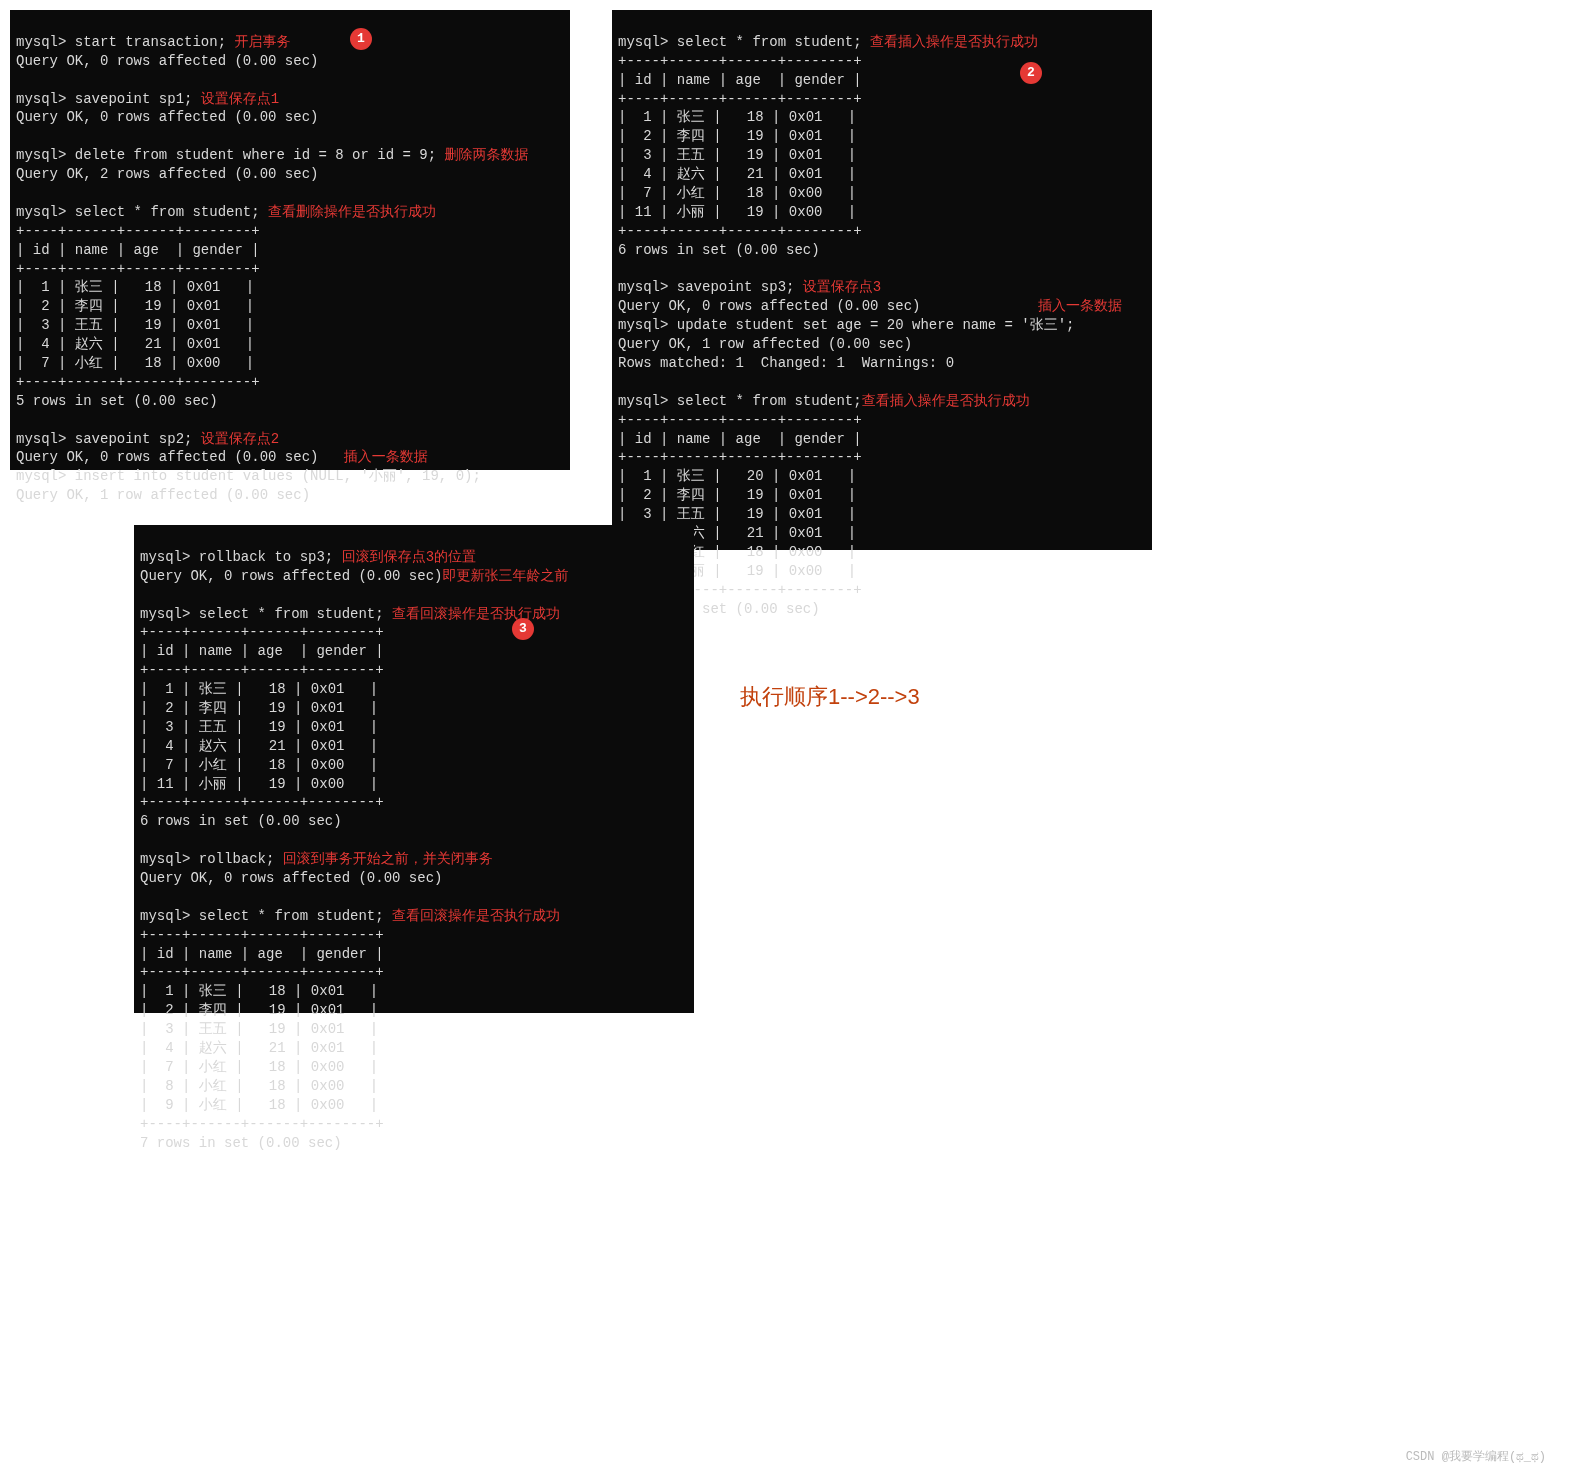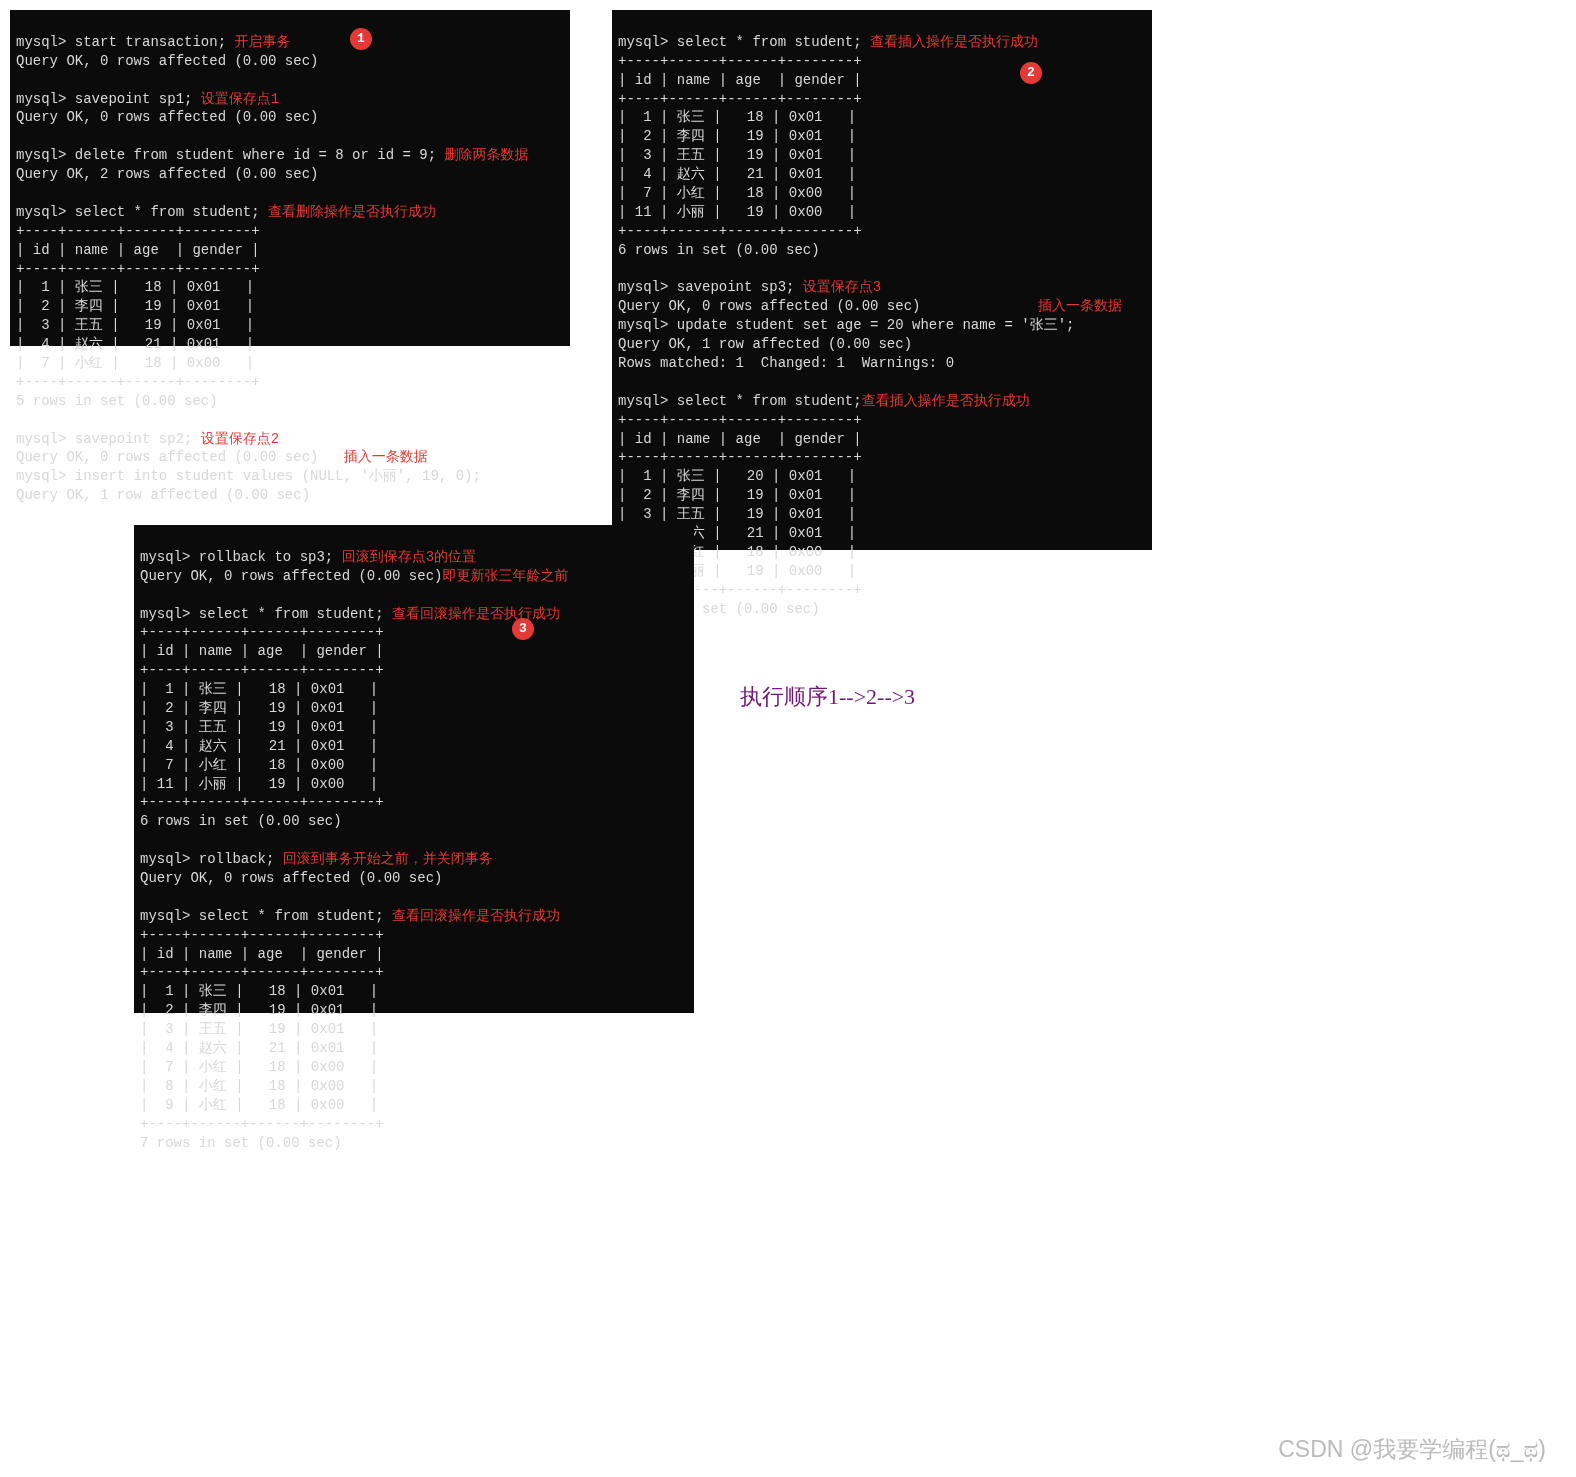--- a/index.html
+++ b/index.html
@@ -30,37 +30,37 @@
     background: #e53935;
     color: #fff;
     text-align: center;
     line-height: 22px;
     font-size: 13px;
     font-weight: bold;
     position: absolute;
   }
   .note {
     position: absolute;
-    color: #701a75;
+    color: #c2410c;
     font-size: 22px;
-    font-family: Liberation Serif, serif;
+    font-family: Liberation Sans, sans-serif;
   }
   .footer {
     position: absolute;
     right: 30px;
     bottom: 12px;
     color: #bbbbbb;
-    font-family: Liberation Sans, sans-serif;
-    font-size: 23px;
+    font-family: Liberation Mono, monospace;
+    font-size: 12px;
   }
 </style>
 </head>
 <body>
 
-<div class="terminal" style="left:10px; top:10px; width:560px; height:336px;">
+<div class="terminal" style="left:10px; top:10px; width:560px; height:460px;">
 <span>mysql&gt; start transaction;</span><span class="red"> 开启事务</span>
 <span>Query OK, 0 rows affected (0.00 sec)</span>
 
 <span>mysql&gt; savepoint sp1;</span><span class="red"> 设置保存点1</span>
 <span>Query OK, 0 rows affected (0.00 sec)</span>
 
 <span>mysql&gt; delete from student where id = 8 or id = 9;</span><span class="red"> 删除两条数据</span>
 <span>Query OK, 2 rows affected (0.00 sec)</span>
 
 <span>mysql&gt; select * from student;</span><span class="red"> 查看删除操作是否执行成功</span>

